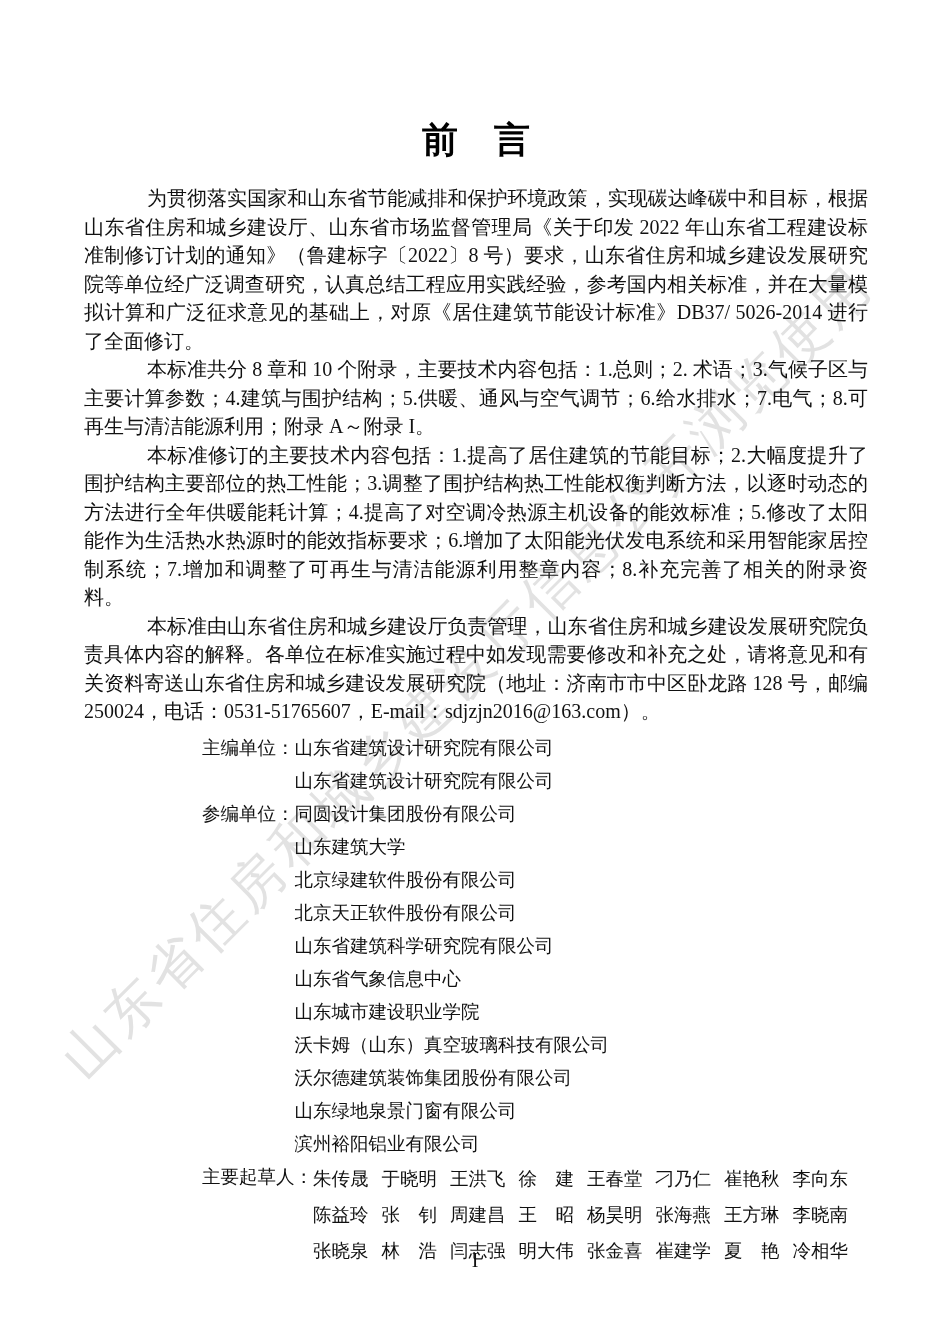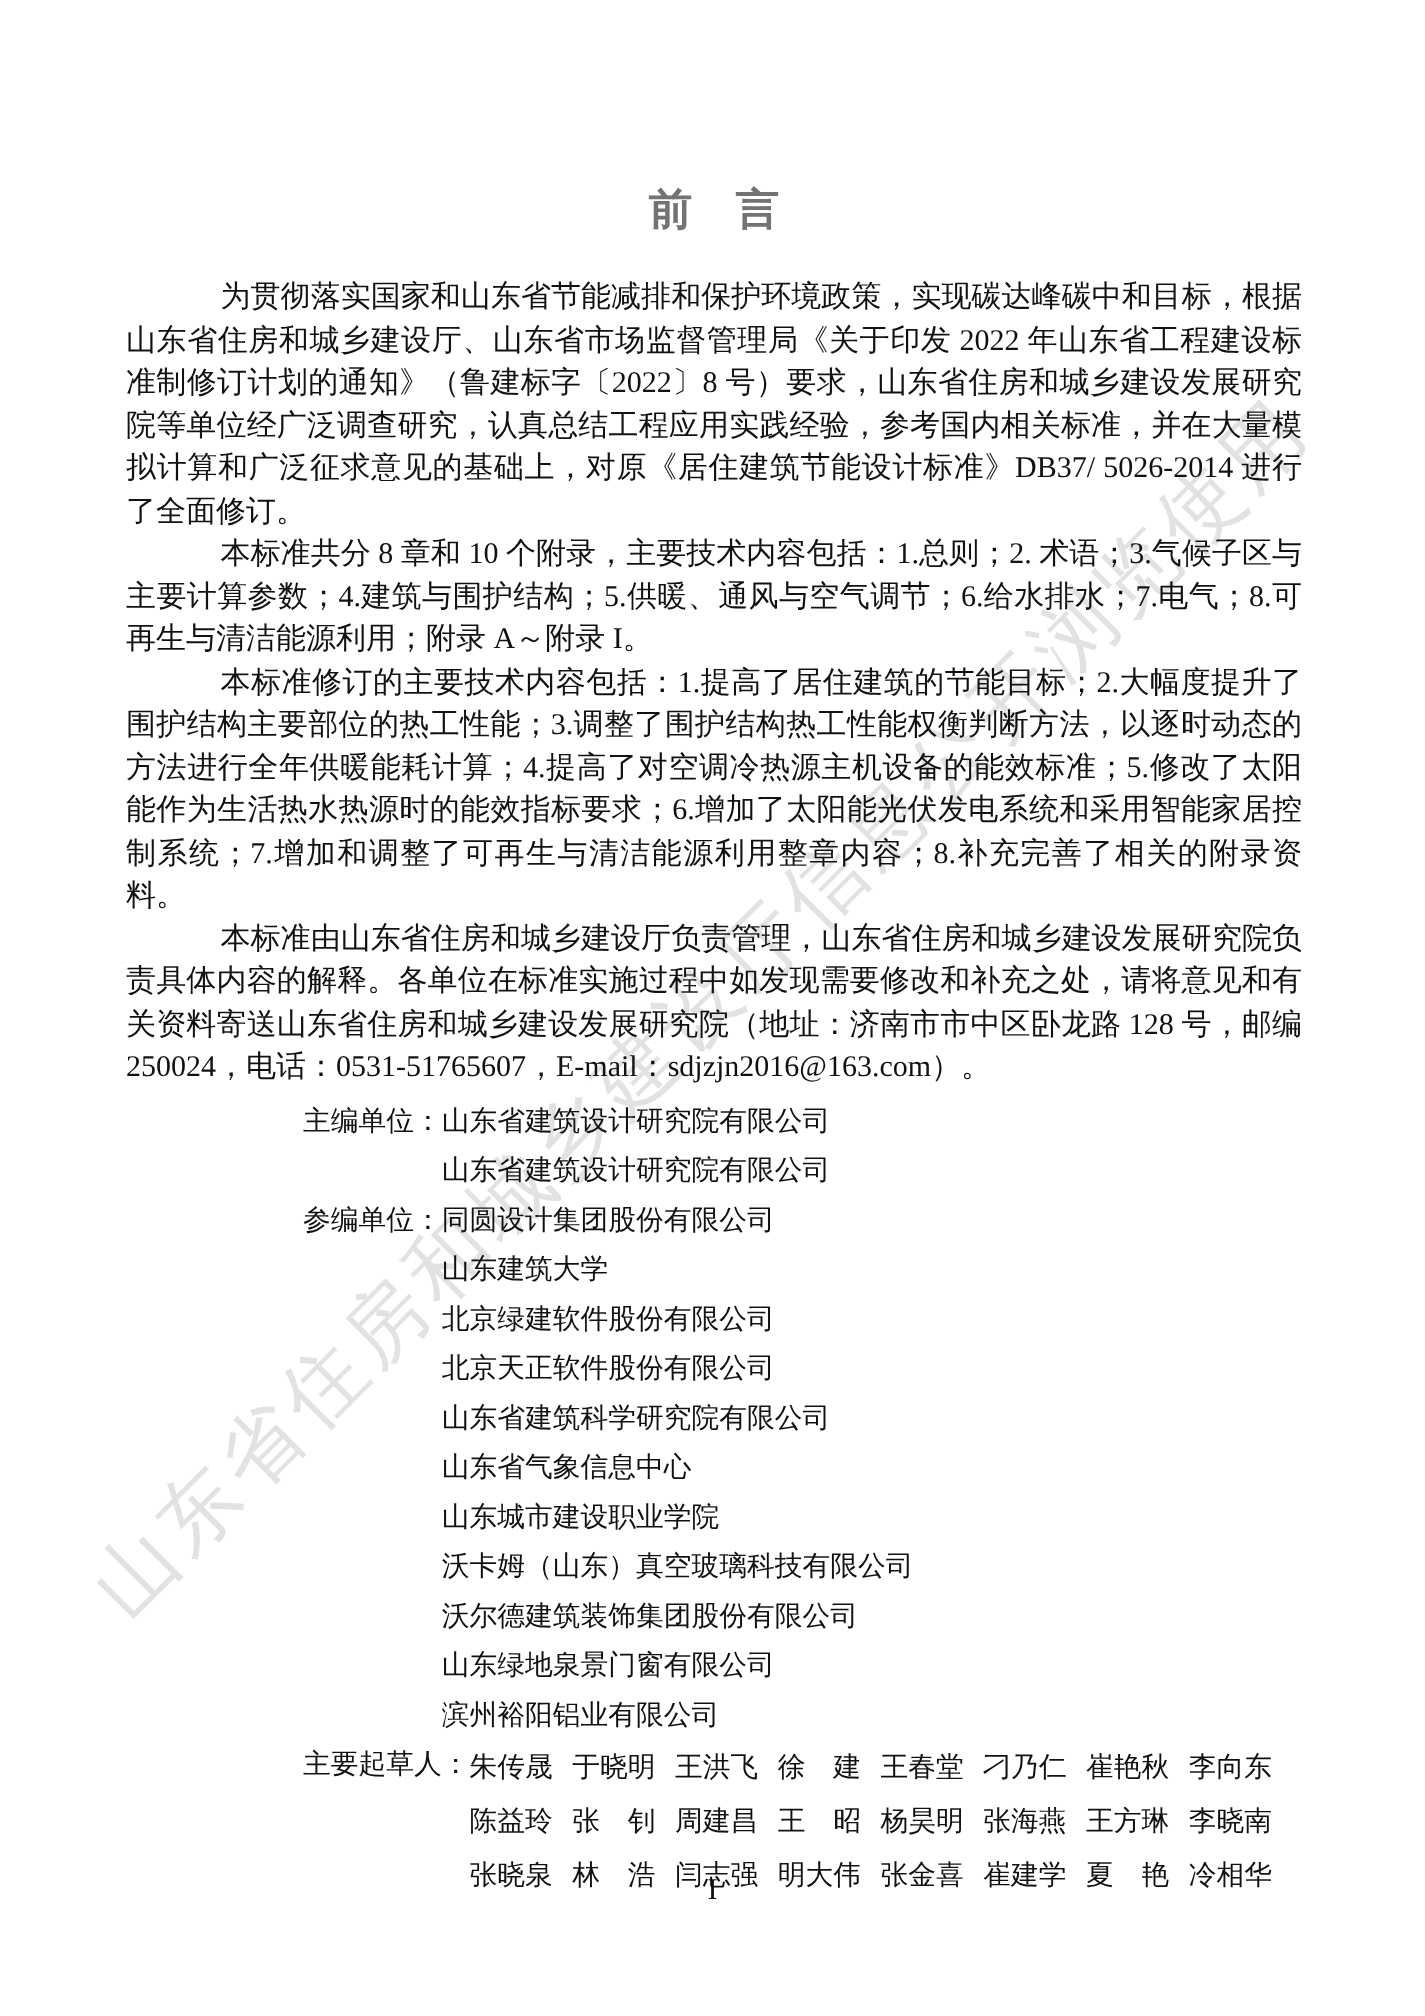--- a/index.html
+++ b/index.html
@@ -31,23 +31,23 @@
     position: absolute;
     left: 84px; right: 82px; top: 0;
     z-index: 2;
   }
   h1.doc-title {
     margin: 0;
     padding-top: 118px;
     text-align: center;
     font-family: "Liberation Sans", "DejaVu Sans", sans-serif;
     font-weight: bold;
-    font-size: 29px;
+    font-size: 36px;
     line-height: 44px;
-    color: #737373;
+    color: #000000;
   }
   .body-text { margin-top: 22px; }
   .body-text p {
     margin: 0;
     font-size: 20px;
     line-height: 28.5px;
     text-align: justify;
     text-justify: inter-ideograph;
     text-indent: 63px;
   }

